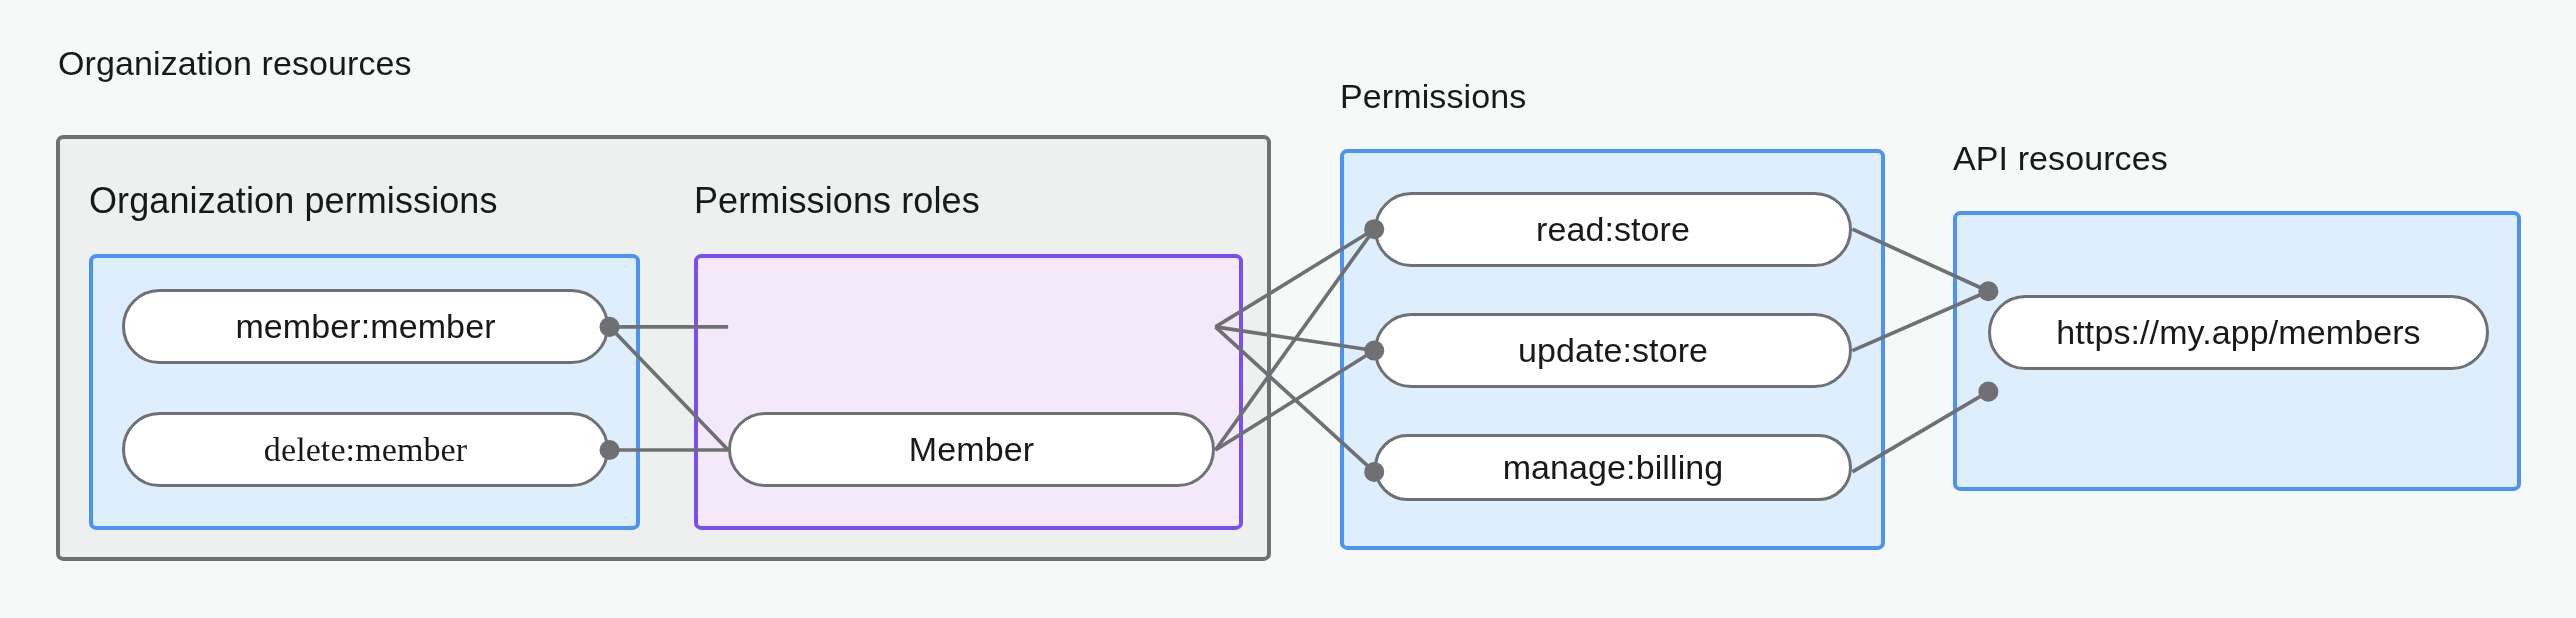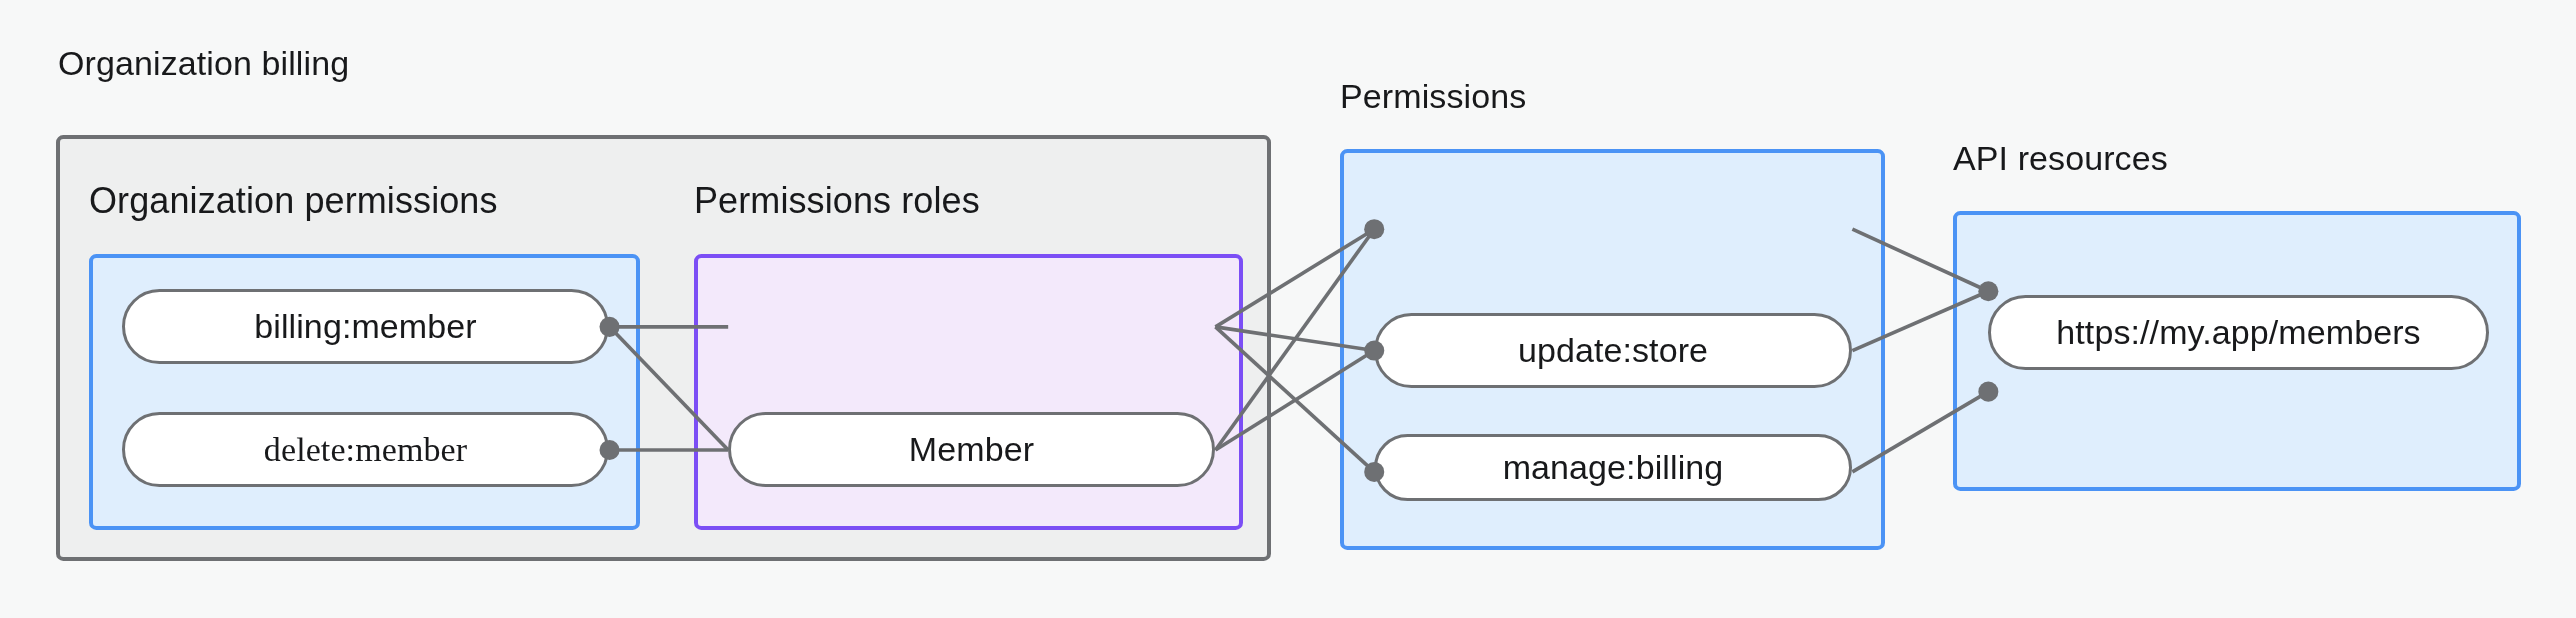--- a/index.html
+++ b/index.html
@@ -95,21 +95,21 @@
 
 <div id="canvas">
 
   <div class="box box-gray" id="group-organization-template" style="left: 56px; top: 135px; width: 1215px; height: 426px;"></div>
   <div class="box box-blue" id="group-permissions" style="left: 1340px; top: 149px; width: 545px; height: 401px;"></div>
   <div class="box box-blue" id="group-api-resources" style="left: 1953px; top: 211px; width: 568px; height: 280px;"></div>
 
   <div class="box box-blue" id="subgroup-organization-permissions" style="left: 89px; top: 254px; width: 551px; height: 276px;"></div>
   <div class="box box-purple" id="subgroup-organization-roles" style="left: 694px; top: 254px; width: 549px; height: 276px;"></div>
 
-  <div class="group-label" id="label-organization-template" style="left: 58px; top: 46px;">Organization billing</div>
+  <div class="group-label" id="label-organization-template" style="left: 58px; top: 46px;">Organization resources</div>
   <div class="group-label" id="label-permissions" style="left: 1340px; top: 79px;">Permissions</div>
   <div class="group-label" id="label-api-resources" style="left: 1953px; top: 141px;">API resources</div>
 
   <div class="sub-label" id="label-organization-permissions" style="left: 89px; top: 183px;">Organization permissions</div>
   <div class="sub-label" id="label-organization-roles" style="left: 694px; top: 183px;">Permissions roles</div>
 
   <svg id="edges" viewBox="0 0 2823 678" xmlns="http://www.w3.org/2000/svg">
       <line x1="668" y1="358" x2="798" y2="358" class="edge-line"></line>
       <line x1="668" y1="358" x2="798" y2="493" class="edge-line"></line>
       <line x1="668" y1="493" x2="798" y2="493" class="edge-line"></line>
@@ -117,27 +117,30 @@
       <line x1="1332" y1="358" x2="1506" y2="384" class="edge-line"></line>
       <line x1="1332" y1="358" x2="1506" y2="517" class="edge-line"></line>
       <line x1="1332" y1="493" x2="1506" y2="251" class="edge-line"></line>
       <line x1="1332" y1="493" x2="1506" y2="384" class="edge-line"></line>
       <line x1="2030" y1="251" x2="2179" y2="319" class="edge-line"></line>
       <line x1="2030" y1="384" x2="2179" y2="319" class="edge-line"></line>
       <line x1="2030" y1="517" x2="2179" y2="429" class="edge-line"></line>
     </svg>
 
   <div class="pill" id="node-invite-member" style="left: 122px; top: 289px; width: 487px; height: 75px;">
-    <span>billing:member</span>
+    <span>member:member</span>
   </div>
   <div class="pill" id="node-delete-member" style="left: 122px; top: 412px; width: 487px; height: 75px; font-family: Liberation Serif, serif;">
     <span>delete:member</span>
   </div>
   <div class="pill" id="node-role-member" style="left: 728px; top: 412px; width: 487px; height: 75px;">
     <span>Member</span>
+  </div>
+  <div class="pill" id="node-read-store" style="left: 1374px; top: 192px; width: 478px; height: 75px;">
+    <span>read:store</span>
   </div>
   <div class="pill" id="node-update-store" style="left: 1374px; top: 313px; width: 478px; height: 75px;">
     <span>update:store</span>
   </div>
   <div class="pill" id="node-manage-billing" style="left: 1374px; top: 434px; width: 478px; height: 67px;">
     <span>manage:billing</span>
   </div>
   <div class="pill" id="node-res-members" style="left: 1988px; top: 254px; width: 501px; height: 75px; margin-top: 41px;">
     <span>https://my.app/members</span>
   </div>

